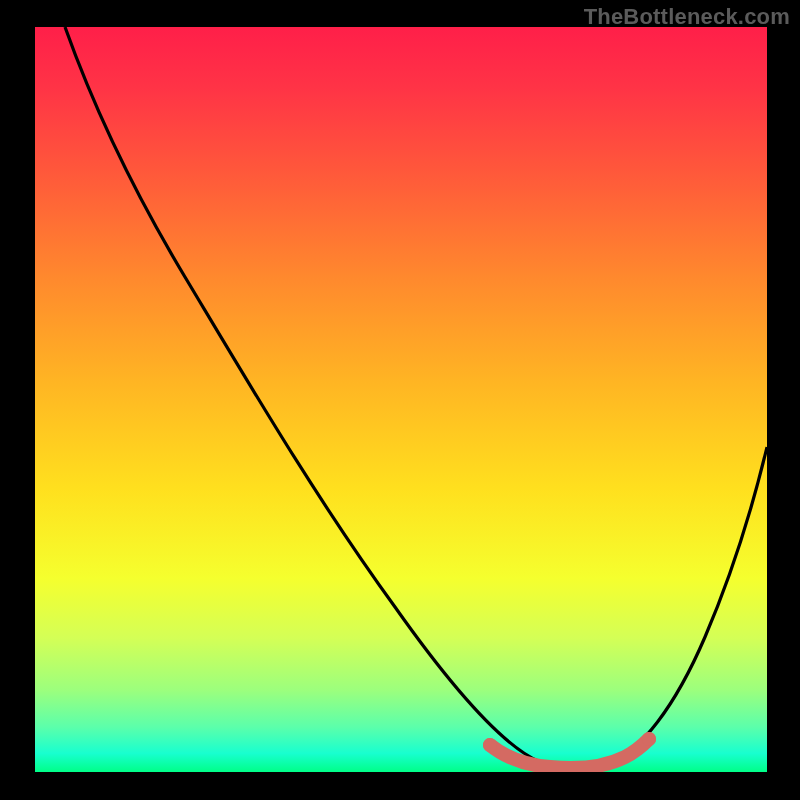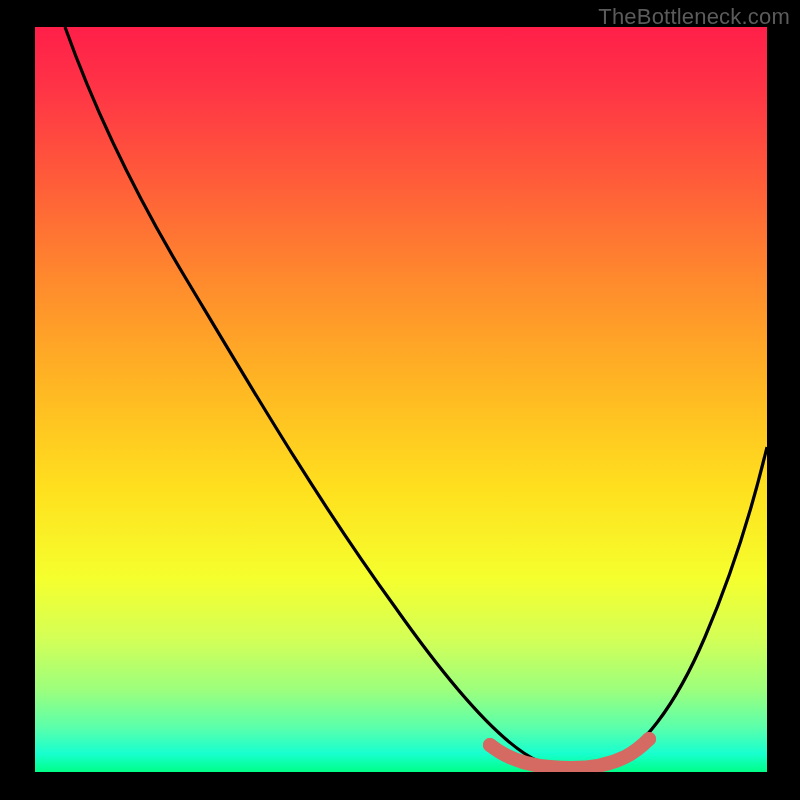--- a/index.html
+++ b/index.html
@@ -16,21 +16,21 @@
     width: 800px;
     height: 800px;
     background: #000;
   }
   .watermark {
     position: absolute;
     top: 4px;
     right: 10px;
     color: #5b5b5b;
     font-size: 22px;
-    font-weight: 400;
+    font-weight: 700;
     letter-spacing: 0.2px;
     z-index: 20;
   }
   .plot-area {
     position: absolute;
     left: 35px;
     top: 27px;
     width: 732px;
     height: 745px;
     overflow: hidden;

